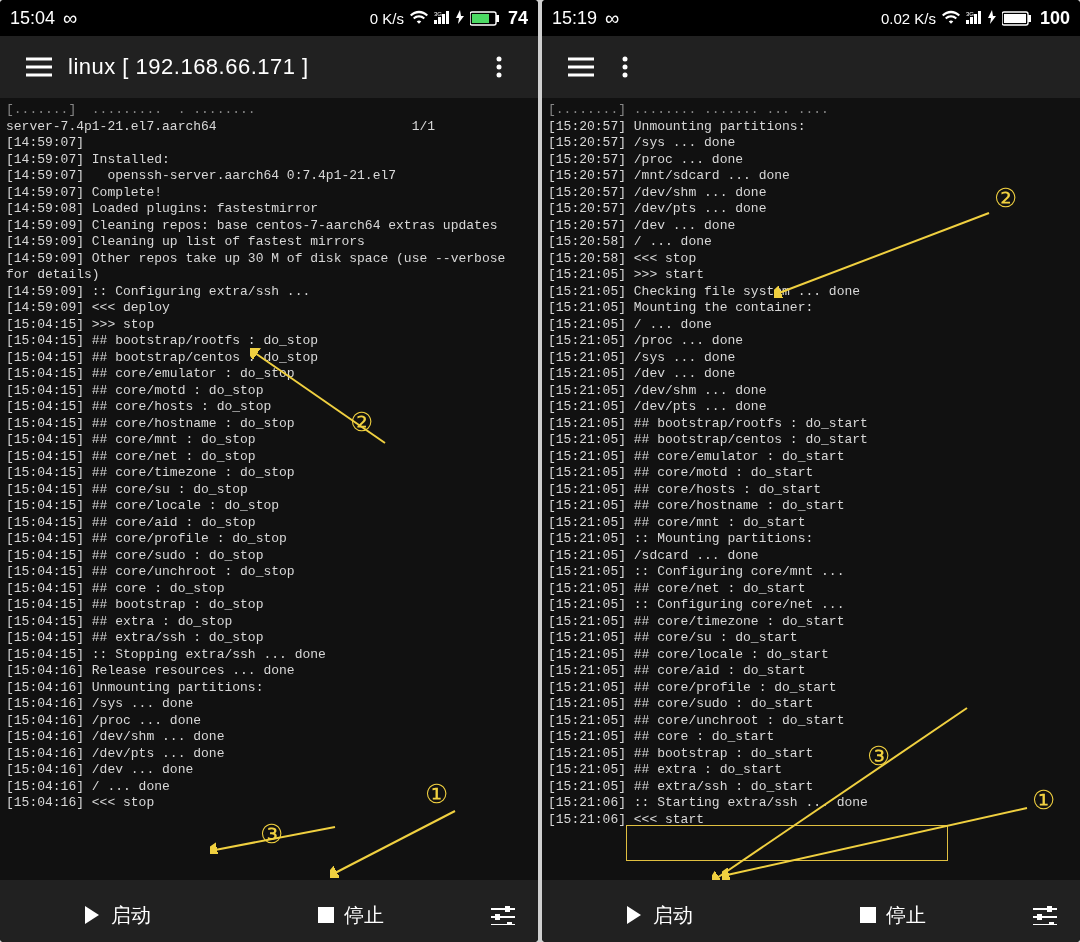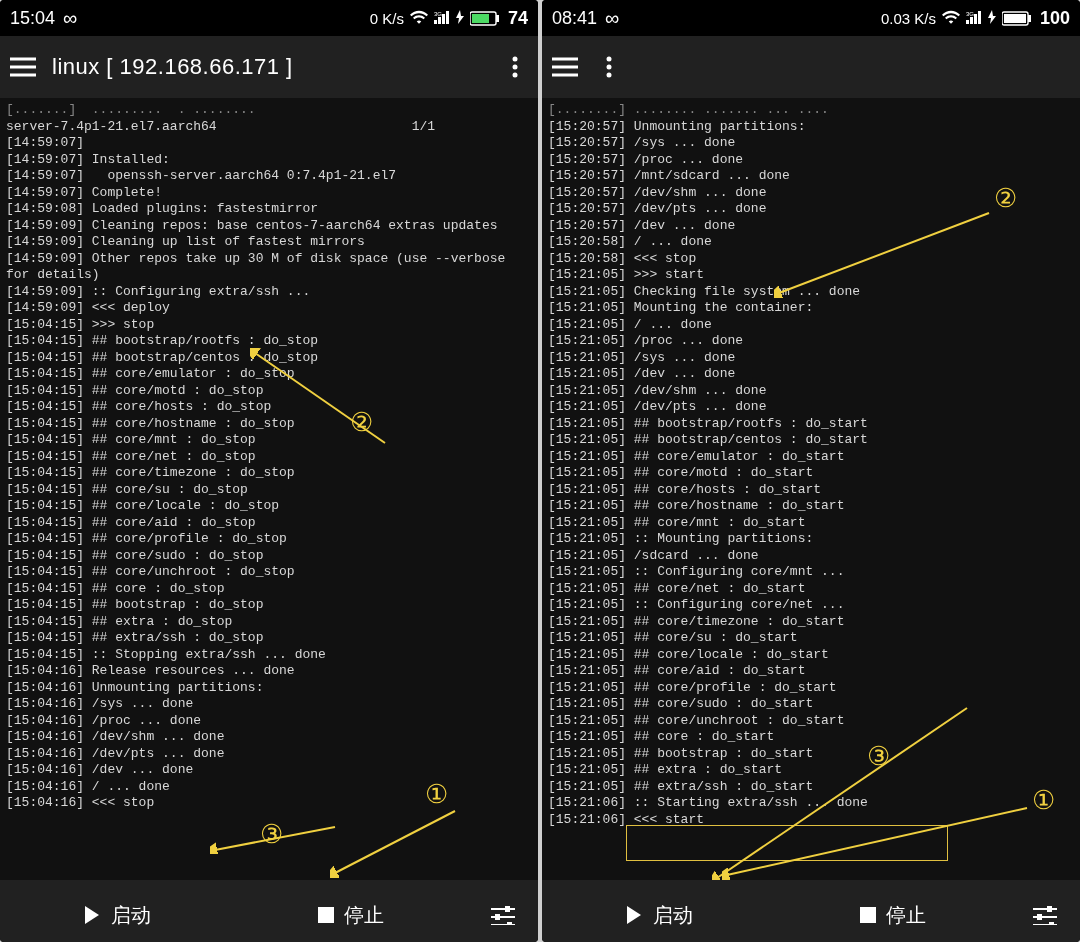--- a/index.html
+++ b/index.html
@@ -37,21 +37,21 @@
   .statusbar .right { display: flex; align-items: center; gap: 6px; font-size: 15px; margin-left: 25px; }
   .statusbar .battery-pct { font-size: 18px; font-weight: 700; margin-left: 2px; }
   .infinity { font-size: 20px; }
   .bat-icon { display: inline-flex; align-items: center; }
   .appbar {
     height: 62px;
     background: #212121;
     color: #fff;
     display: flex;
     align-items: center;
-    padding: 0 8px;
+    padding: 0 24px;
     gap: 14px;
     font-family: -apple-system, sans-serif;
   }
   .appbar .title {
     flex: 1;
     font-size: 22px;
     font-weight: 500;
     letter-spacing: 0.5px;
   }
   .hamburger, .more-icon {
@@ -209,26 +209,26 @@
           <rect x="4" y="9" width="5" height="6" fill="#fff"></rect>
           <rect x="16" y="17" width="5" height="6" fill="#fff"></rect>
         </svg>
     </div>
   </div>
 </div>
 
 <div class="phone">
   <div class="statusbar">
     <div class="left">
-      <span>08:41</span>
+      <span>15:19</span>
       <span class="infinity">∞</span>
     </div>
     <div class="spacer"></div>
     <div class="right">
-      <span>0.03 K/s</span>
+      <span>0.02 K/s</span>
       <span><svg width="18" height="14" viewBox="0 0 24 18">
             <path fill="#fff" d="M12 18l3-3c-1.7-1.7-4.3-1.7-6 0l3 3zm-6-6c3.3-3.3 8.7-3.3 12 0l2-2c-4.4-4.4-11.6-4.4-16 0l2 2zm-4-4c5.5-5.5 14.5-5.5 20 0l2-2C16.8-1.2 7.2-1.2 0 6l2 2z"></path>
           </svg></span>
       <span><svg width="16" height="14" viewBox="0 0 16 14">
             <text x="0" y="6" font-size="6" fill="#fff">3G</text>
             <path fill="#fff" d="M0 14h3V10H0zM4 14h3V7H4zM8 14h3V4H8zM12 14h3V1h-3z"></path>
           </svg></span>
       <span><svg width="8" height="14" viewBox="0 0 8 14">
             <path fill="#fff" d="M4 0L0 8h3l-1 6 6-8H5z"></path>
           </svg></span>

